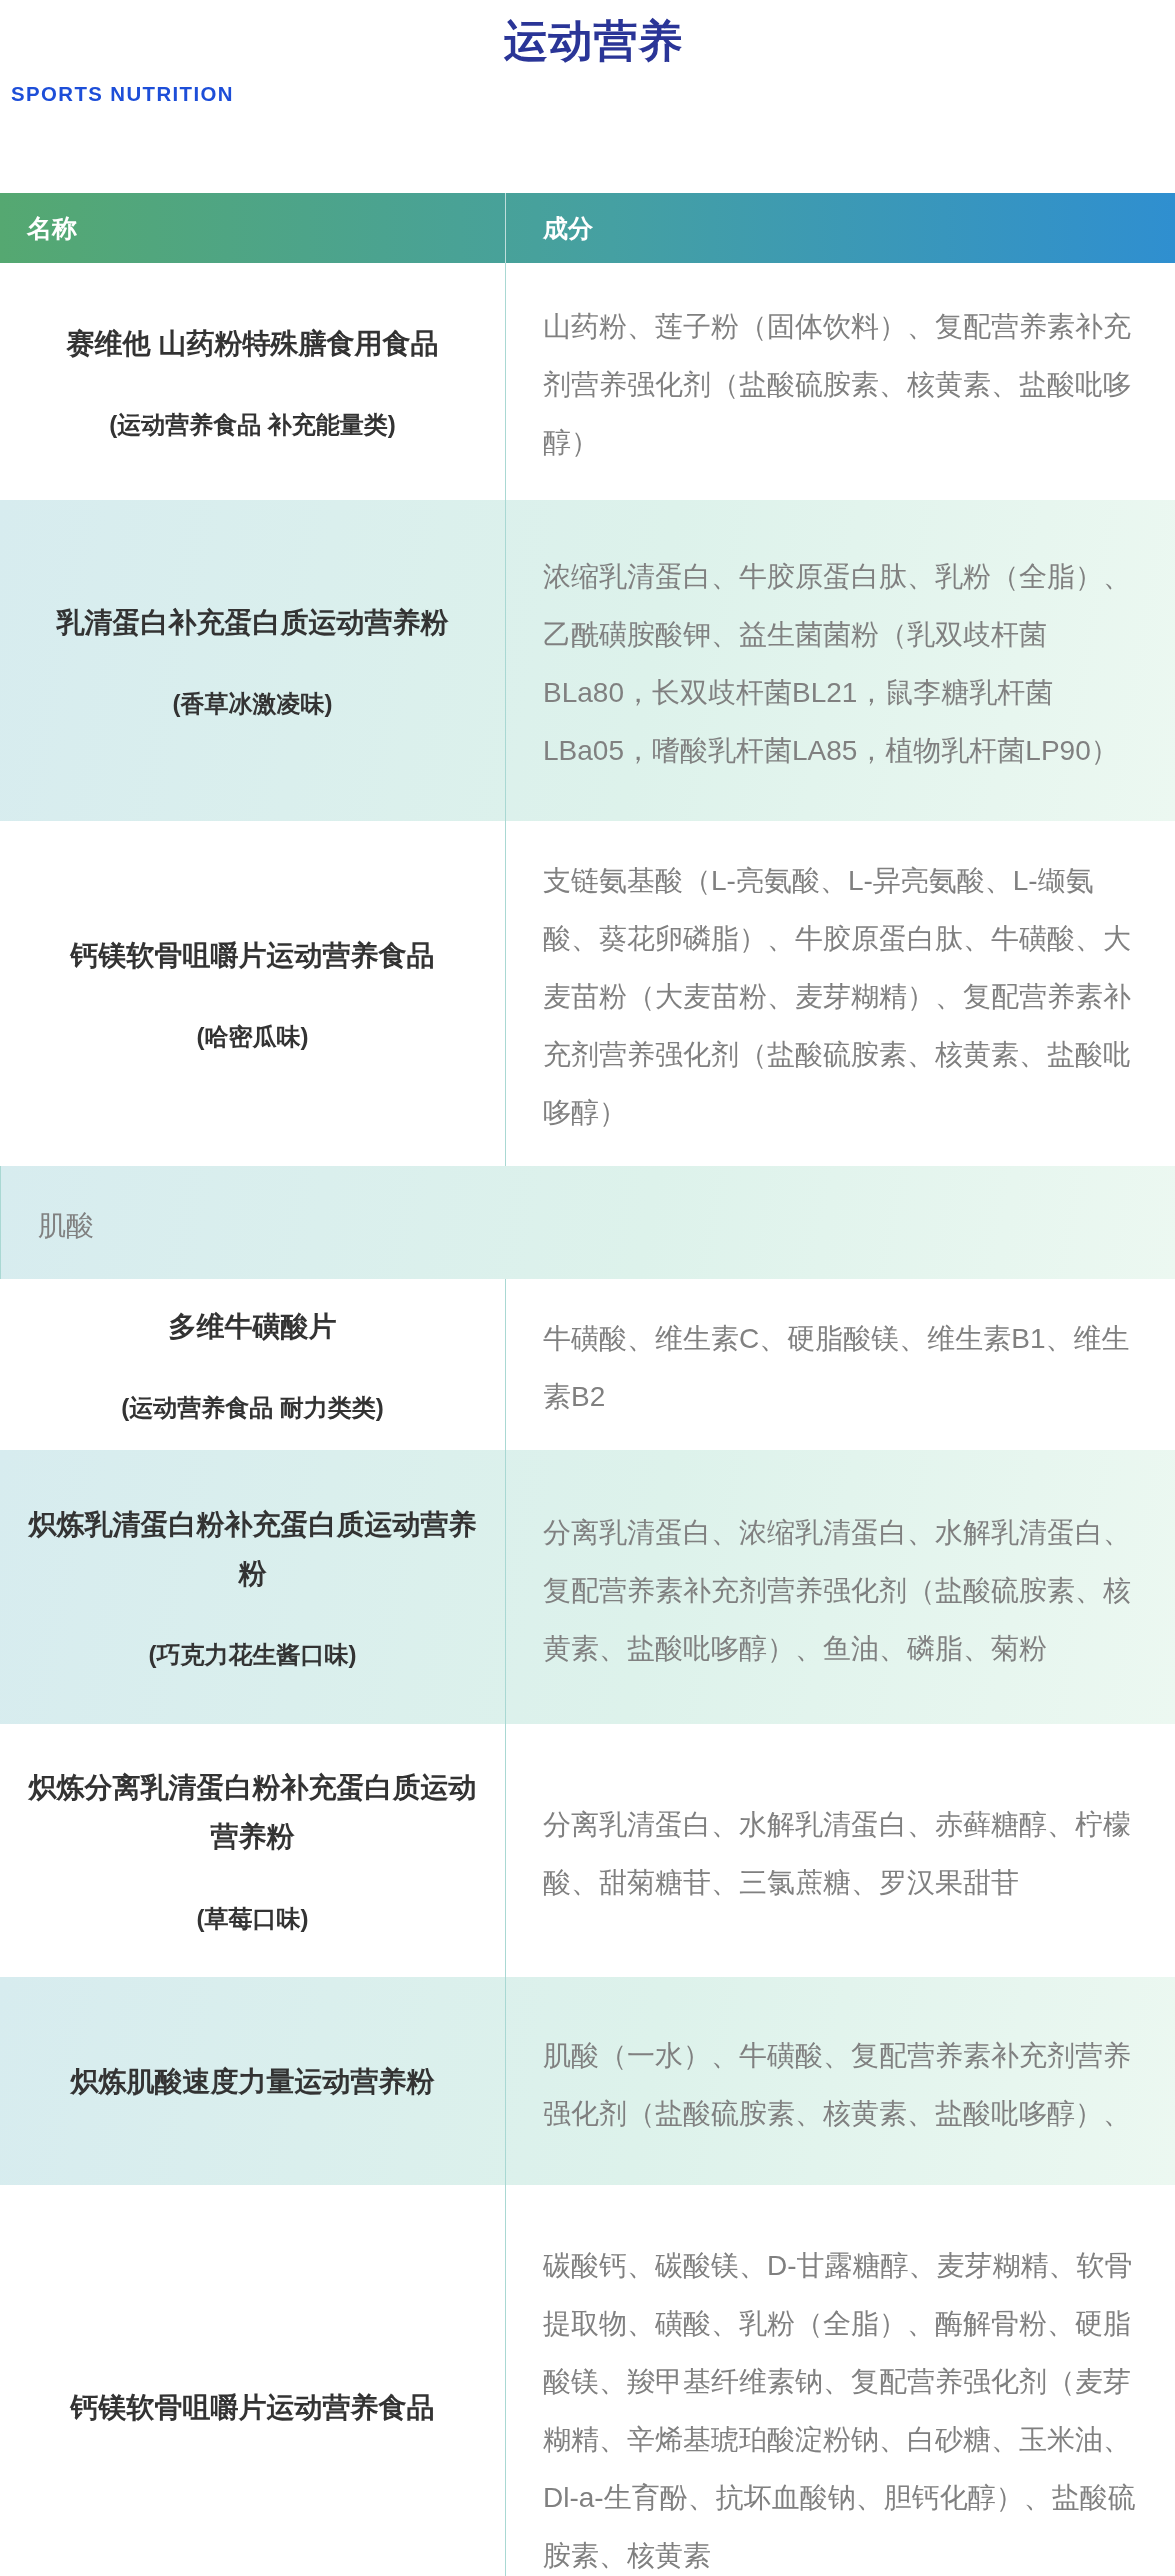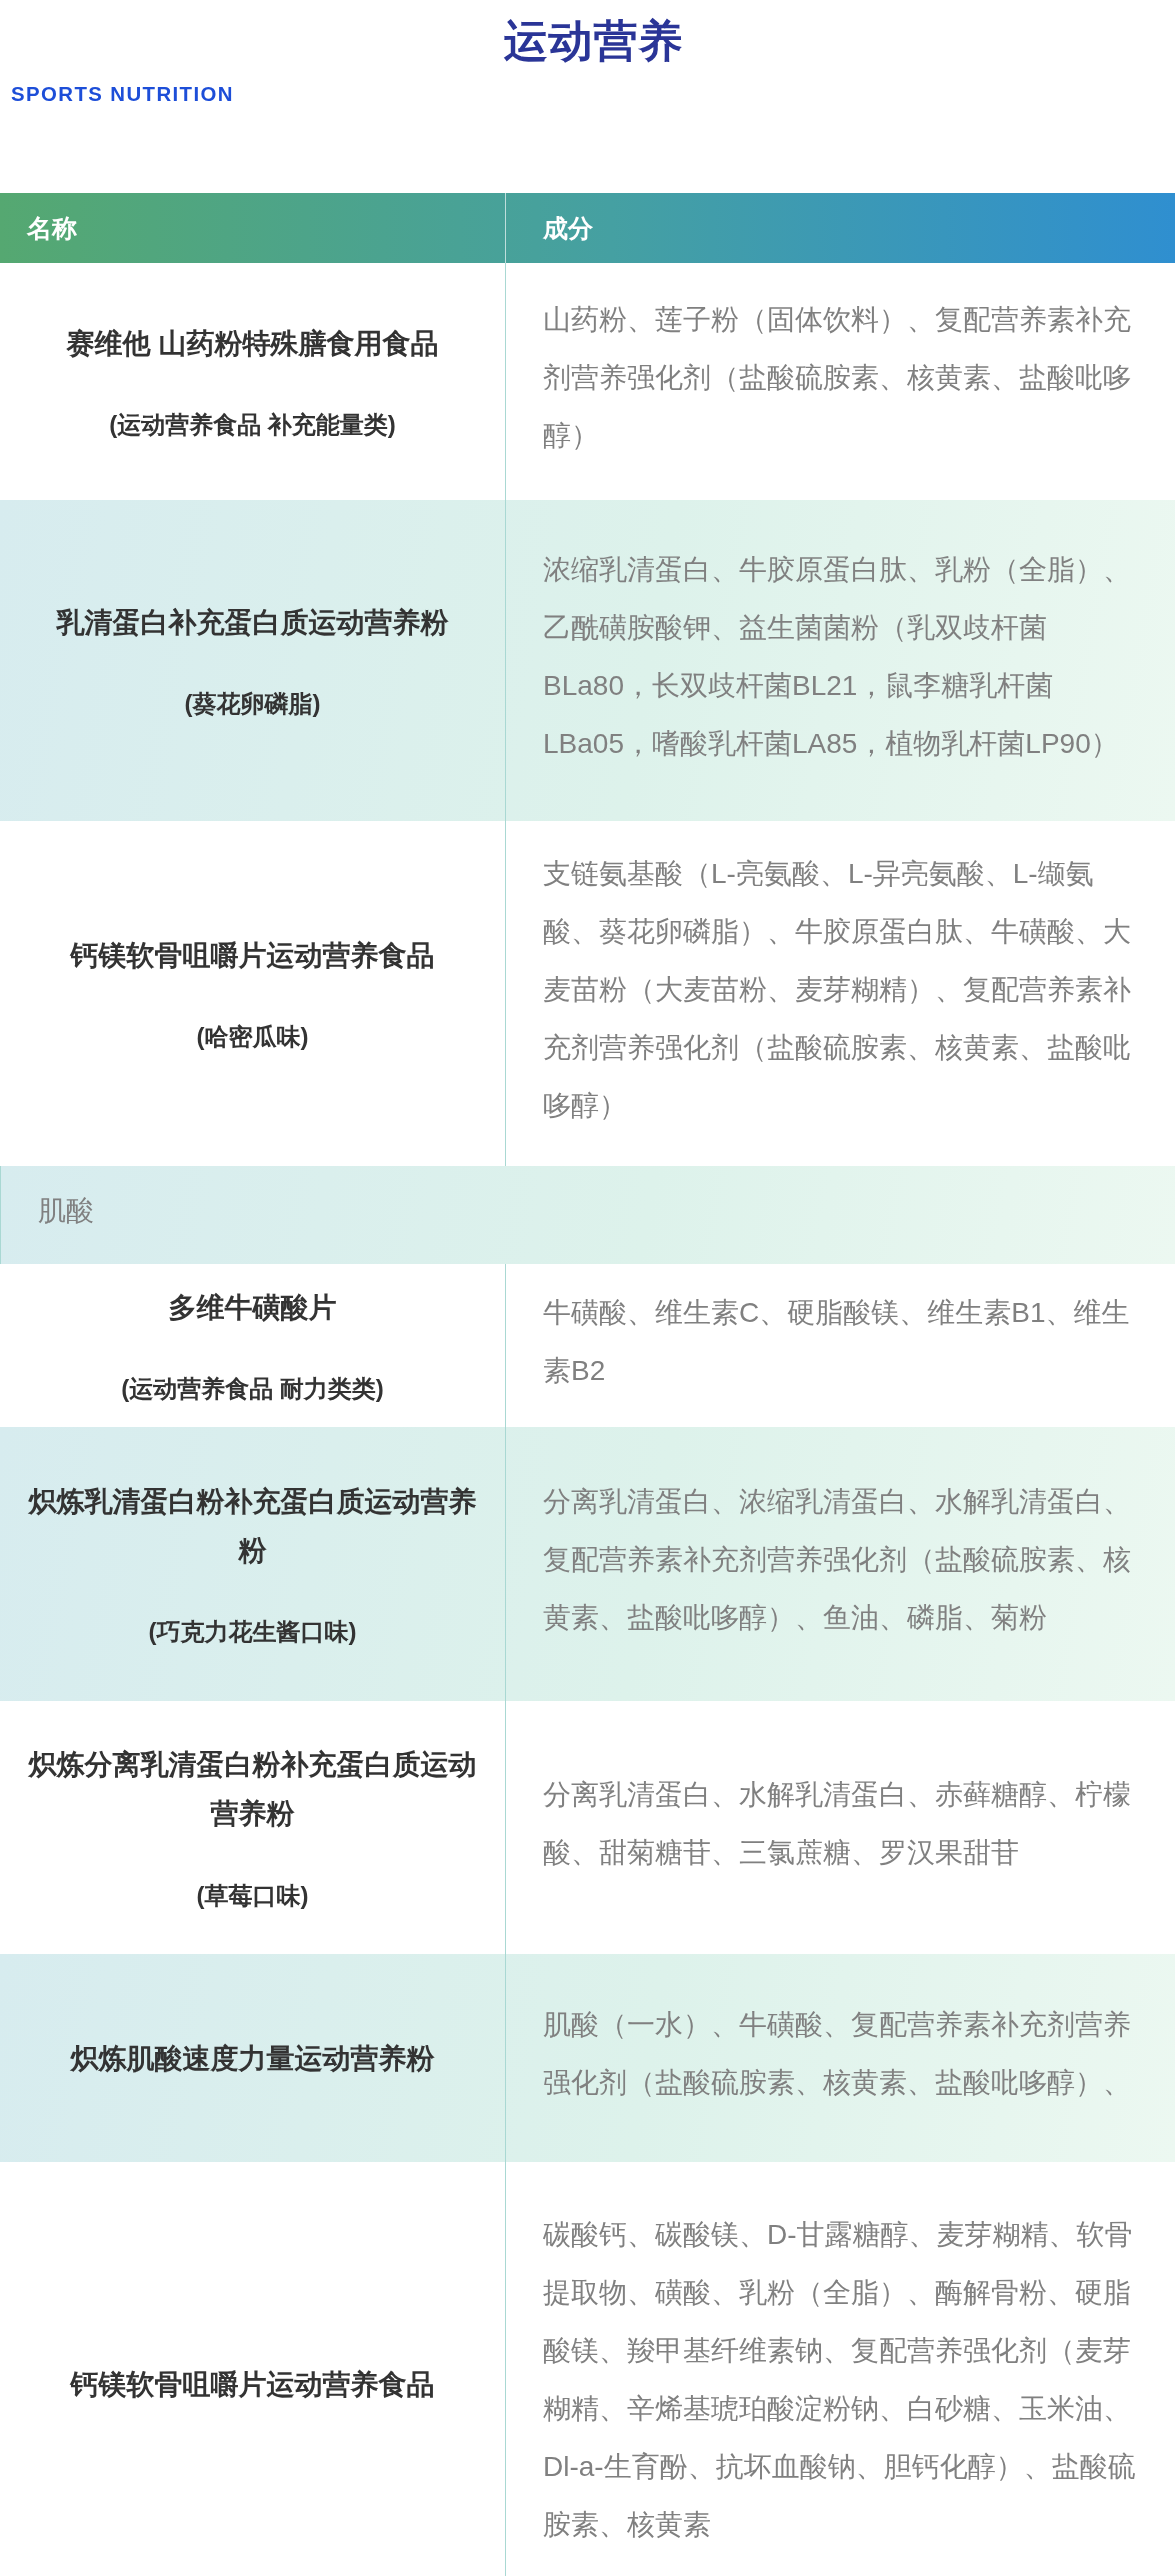--- a/index.html
+++ b/index.html
@@ -43,21 +43,21 @@
     width:505px;box-sizing:border-box;
     display:flex;flex-direction:column;justify-content:center;align-items:center;
     text-align:center;padding:18.6px 20.4px;gap:33px;
   }
   .product-name{font-size:28px;font-weight:bold;color:#333333;line-height:1.75;}
   .product-sub{font-size:24px;font-weight:bold;color:#333333;line-height:1.6;margin-top:5.6px;}
   .cell-ing{
     flex:1;box-sizing:border-box;
     border-left:1.9px solid #a9d8d3;
     display:flex;flex-direction:column;justify-content:center;
-    padding:16px 28px 24px 37px;
+    padding:31px 28px 24px 37px;
   }
   .ing-text{font-size:28px;color:#808080;line-height:58px;}
 </style>
 </head>
 <body>
 
 <div class="page-header">
   <h1 class="page-title">运动营养</h1>
   <div class="page-subtitle">SPORTS NUTRITION</div>
 </div>
@@ -73,21 +73,21 @@
           <div class="product-name">赛维他 山药粉特殊膳食用食品</div>
           <div class="product-sub">(运动营养食品 补充能量类)</div>
         </div>
         <div class="cell-ing">
           <div class="ing-text">山药粉、莲子粉（固体饮料）、复配营养素补充剂营养强化剂（盐酸硫胺素、核黄素、盐酸吡哆醇）</div>
         </div>
       </div>
       <div class="row">
         <div class="cell-name">
           <div class="product-name">乳清蛋白补充蛋白质运动营养粉</div>
-          <div class="product-sub">(葵花卵磷脂)</div>
+          <div class="product-sub">(香草冰激凌味)</div>
         </div>
         <div class="cell-ing">
           <div class="ing-text">浓缩乳清蛋白、牛胶原蛋白肽、乳粉（全脂）、乙酰磺胺酸钾、益生菌菌粉（乳双歧杆菌BLa80，长双歧杆菌BL21，鼠李糖乳杆菌LBa05，嗜酸乳杆菌LA85，植物乳杆菌LP90）</div>
         </div>
       </div>
       <div class="row">
         <div class="cell-name">
           <div class="product-name">钙镁软骨咀嚼片运动营养食品</div>
           <div class="product-sub">(哈密瓜味)</div>
         </div>

